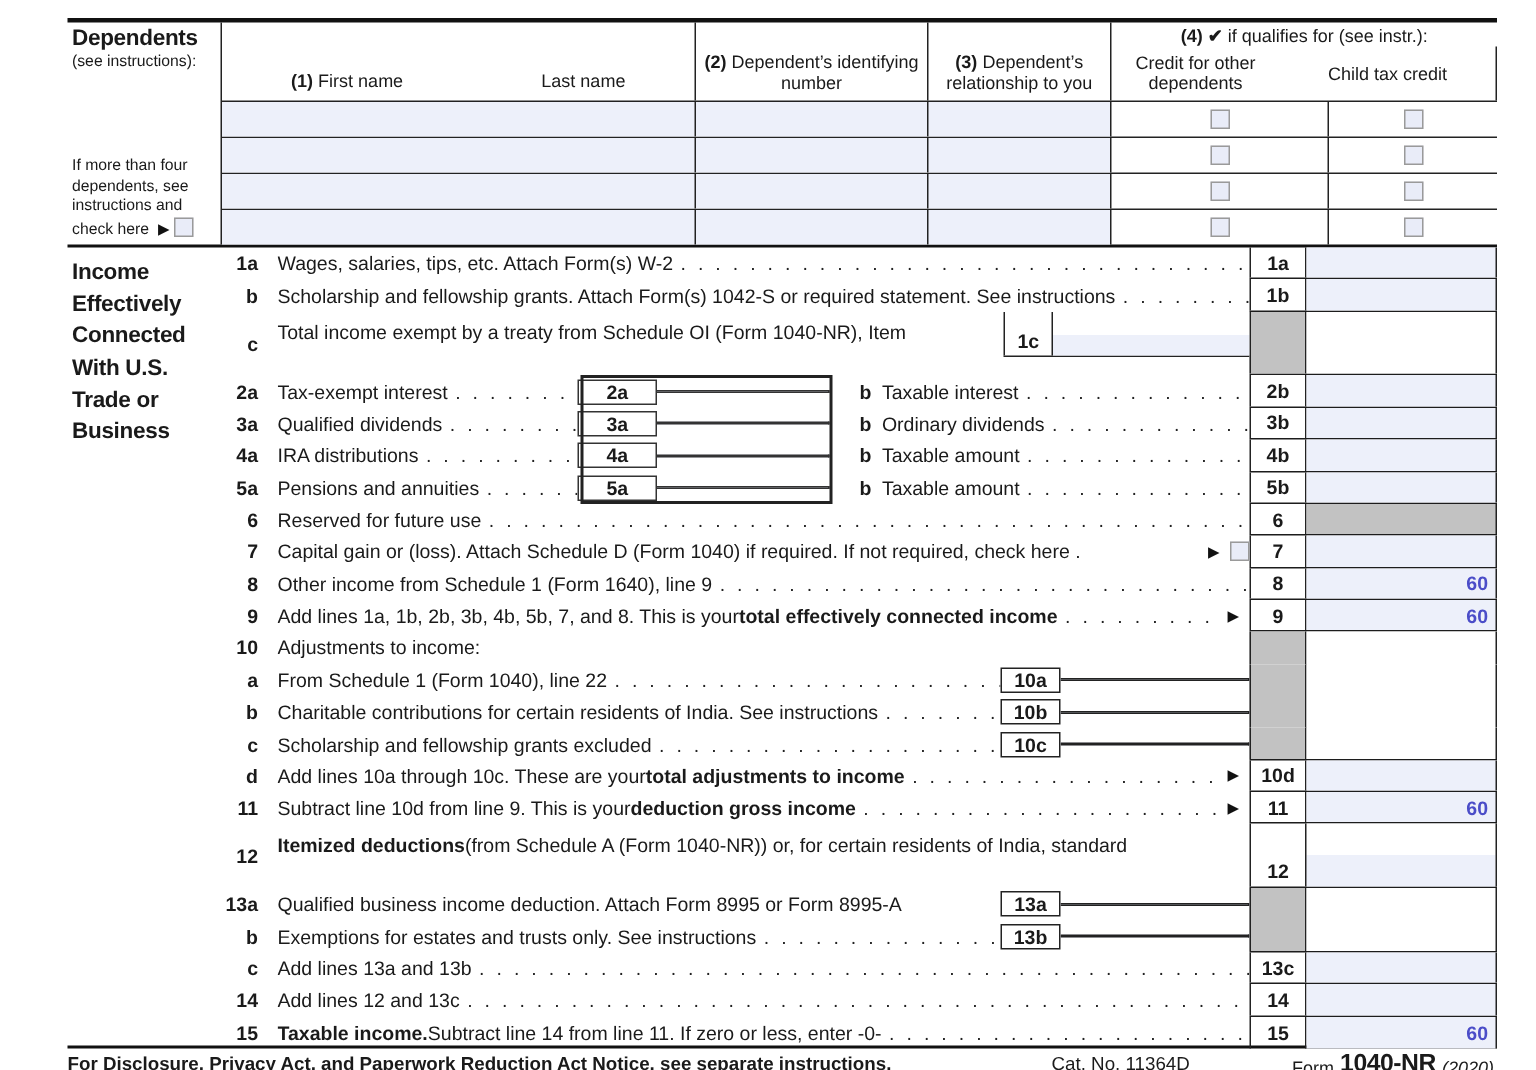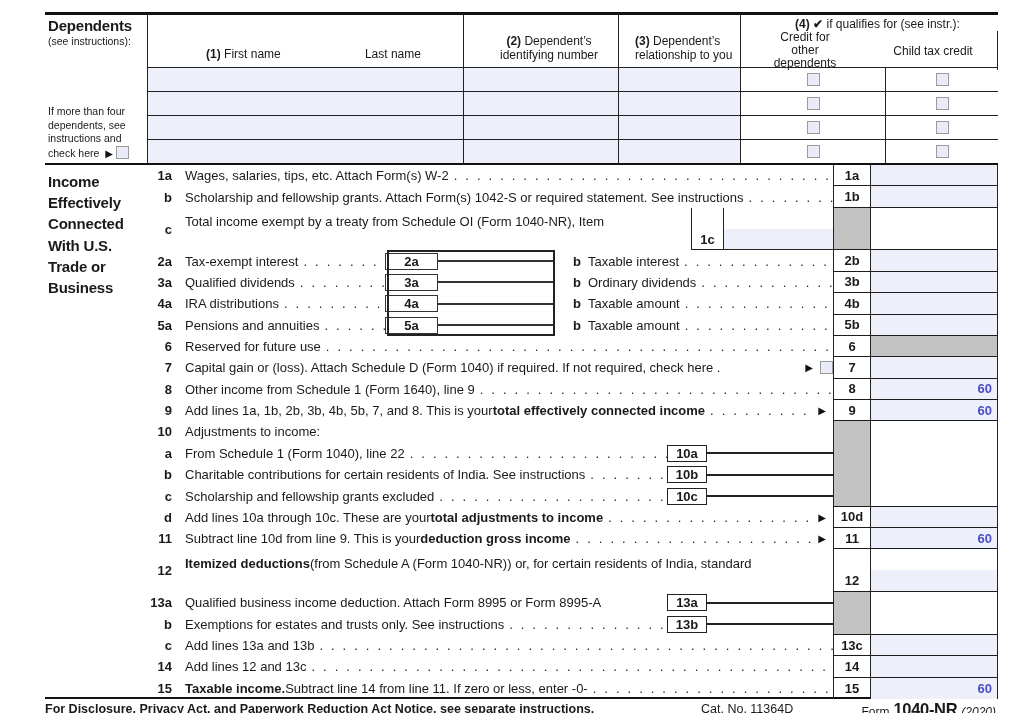--- a/index.html
+++ b/index.html
@@ -8,24 +8,24 @@
   .form { position:absolute; left:45px; top:12px; width:953px; }
 
   
   .dep { height:153px; border-top:3px solid #111; border-bottom:2.5px solid #111; display:flex; }
   .dep-left { width:103px; position:relative; border-right:1.5px solid #222; padding:2px 3px 0 3px; }
   .dep-title { font-size:15px; font-weight:bold; letter-spacing:-0.2px; }
   .dep-sub { font-size:10.5px; margin-top:1px; }
   .dep-note { position:absolute; bottom:3px; left:3px; width:97px; font-size:10.5px; line-height:13.5px; }
   .dep-main { flex:1; display:flex; flex-direction:column; }
   .dep-head { height:53px; display:flex; border-bottom:1.5px solid #222; }
-  .dh { font-size:12px;padding-left:16px; }
+  .dh { font-size:12px; }
   .dh1 { width:315px; display:flex; align-items:flex-end; justify-content:space-around; padding-bottom:6px; }
   .dh2 { width:155px; border-left:1.5px solid #222; text-align:center; display:flex; flex-direction:column; justify-content:flex-end; padding-bottom:5px; }
-  .dh3 { width:122px; border-left:1.5px solid #222; display:flex; flex-direction:column; justify-content:flex-end; padding-bottom:5px; }
+  .dh3 { width:122px; border-left:1.5px solid #222; text-align:center; display:flex; flex-direction:column; justify-content:flex-end; padding-bottom:5px; }
   .dh4 { flex:1; border-left:1.5px solid #222; display:flex; flex-direction:column; }
   .dh4-top { text-align:center; padding-top:2px; }
   .dh4-cols { flex:1; display:flex; }
   .dh4a { width:145px; border-right:1.5px solid #222; display:flex; align-items:center; justify-content:center; text-align:center; }
   .dh4b { flex:1; display:flex; align-items:center; justify-content:center; text-align:center; line-height:13px; padding:0 10px; }
   #dep-rows { flex:1; display:flex; flex-direction:column; }
   .dep-row { flex:1; display:flex; border-bottom:1.5px solid #222; }
   .dep-row:last-child { border-bottom:none; }
   .dep-cell { height:100%; }
   .dep-cell.name { width:315px; background:var(--field); }
@@ -66,21 +66,21 @@
   .stext { width:200px; display:flex; align-items:center; overflow:hidden; flex:0 0 auto; min-width:0; }
   .stext.grow { flex:1 1 0; width:auto; }
   .ibox-l { width:53px; flex:0 0 auto; border:1px solid #333; display:flex; align-items:center; justify-content:center; font-weight:bold; }
   .ibox-f { width:115px; flex:0 0 auto; border:1px solid #333; border-left:none; background:var(--field); }
   .ibox-l.wide { width:40px; border-width:1.5px; border-color:#222; }
   .ibox-f.wide { width:126px; border-width:1.5px; border-color:#222; border-left:none; }
   .bcell { flex:1 1 0; min-width:0; padding-left:20px; display:flex; align-items:center; overflow:hidden; }
   .bcell .bl { font-weight:bold; margin-right:7px; }
   .split-outline { position:absolute; left:342px; top:85.4px; width:168px; height:85.5px; border:2px solid #222; pointer-events:none; }
   
-  .tbox { position:absolute; right:0; top:0; bottom:0; width:142px; display:flex; border-bottom:1.5px solid #222; }
+  .tbox { position:absolute; right:0; top:0; bottom:12px; width:164px; display:flex; border-bottom:1.5px solid #222; }
   .tbox-l { width:33px; border-left:1.5px solid #222; border-right:1.5px solid #222; display:flex; align-items:flex-end; justify-content:center; font-weight:bold; font-size:13px; padding-bottom:2px; }
   .tbox-f { flex:1; background:linear-gradient(#fff 52%, var(--field) 52%); }
 
   
   .footer { position:relative; height:22px; border-bottom:2.5px solid #111; display:flex; align-items:center; }
   .f-left { font-weight:bold; font-size:12.5px; }
   .f-cat { position:absolute; left:656px; font-size:12.5px; }
   .f-right { position:absolute; right:2px; display:flex; align-items:flex-end; }
   .f-right .fp { font-size:12px; margin-right:4px; }
   .f-right .fn { font-size:16.5px; font-weight:bold; letter-spacing:-0.3px; }

